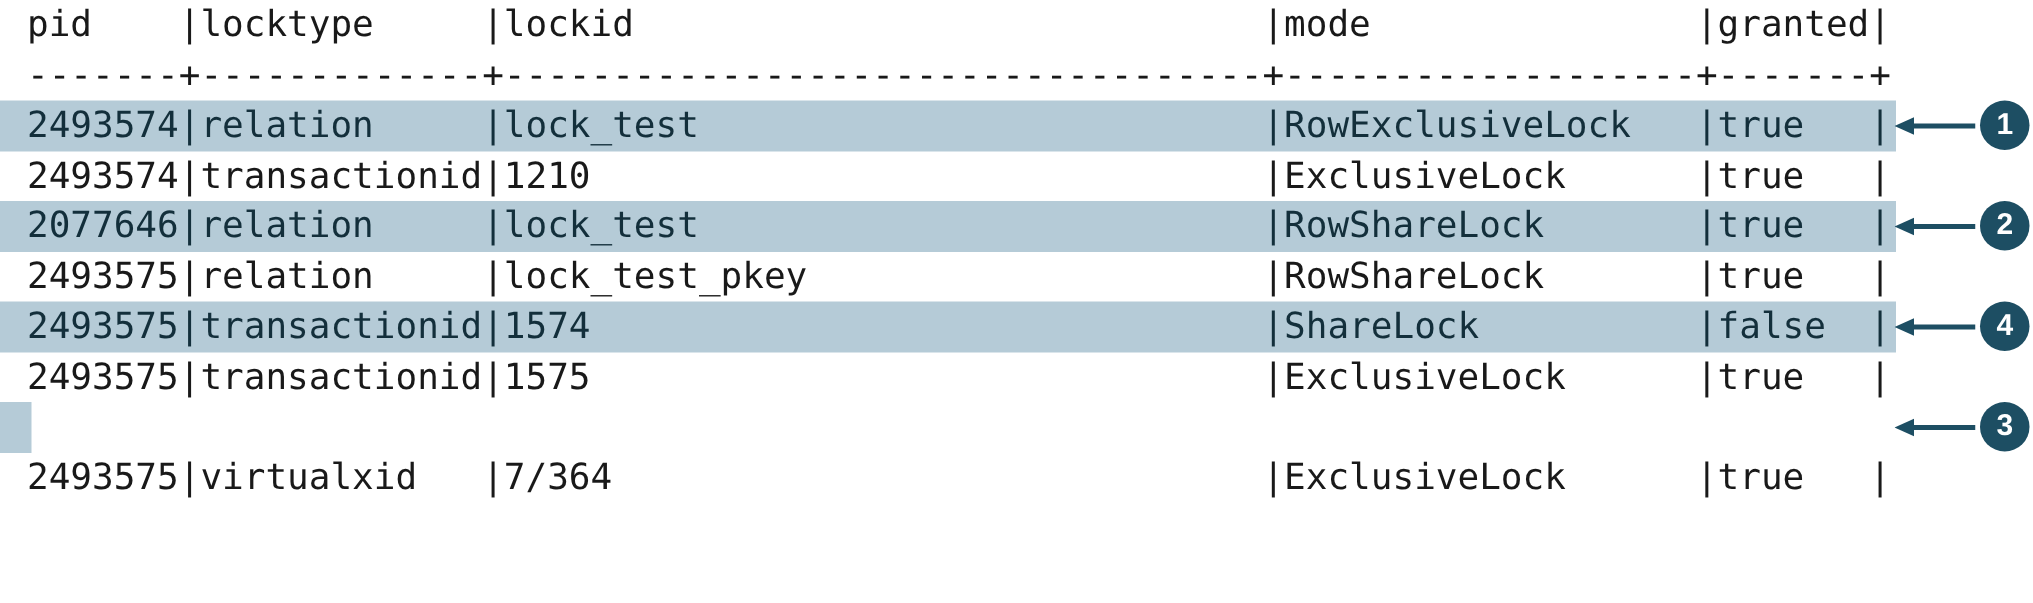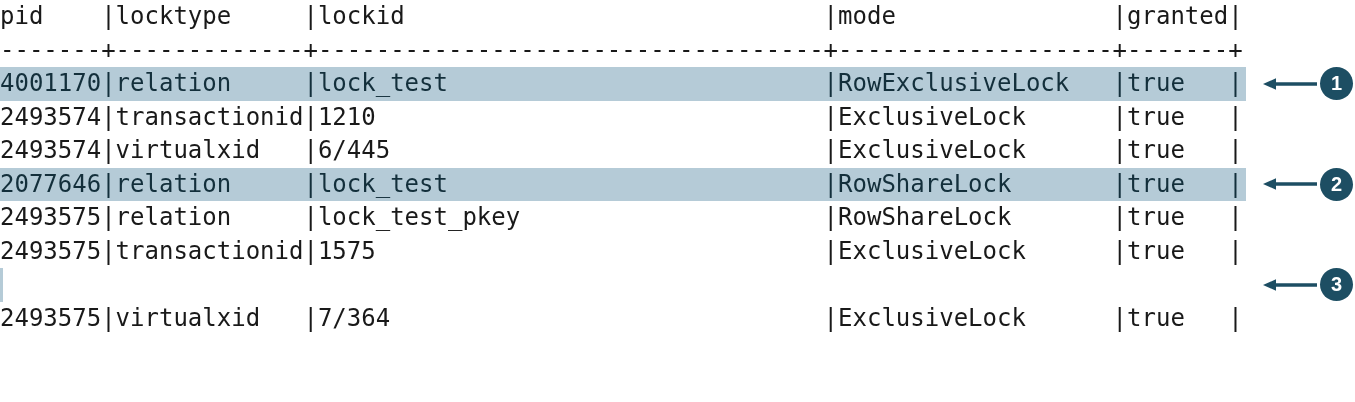--- a/index.html
+++ b/index.html
@@ -15,20 +15,21 @@
   .terminal {
     font-family: "DejaVu Sans Mono", "Liberation Mono", monospace;
     font-size: 24px;
     color: var(--text, #191919);
   }
   .line {
     position: relative;
     height: 33.5px;
     line-height: 33.5px;
     white-space: pre;
+    padding-left: 18px;
     padding-right: 3px;
     width: fit-content;
   }
   .line.hl {
     background: var(--hl-bg, #b5cbd7);
     color: var(--hl-text, #132f3b);
   }
   .annotation {
     position: absolute;
     left: 1263px;
@@ -56,31 +57,34 @@
     flex: 0 0 auto;
   }
 </style>
 </head>
 <body>
 
 <div class="terminal">
   <div id="rows">
       <div class="line"><span>pid    |locktype     |lockid                             |mode               |granted|</span></div>
       <div class="line"><span>-------+-------------+-----------------------------------+-------------------+-------+</span></div>
-      <div class="line hl"><span>4001170|relation     |lock_test                          |RowExclusiveLock   |true   |</span><span class="annotation"><svg class="arrow-icon" width="54" height="16" viewBox="0 0 54 16">
+      <div class="line hl"><span>2493574|relation     |lock_test                          |RowExclusiveLock   |true   |</span><span class="annotation"><svg class="arrow-icon" width="54" height="16" viewBox="0 0 54 16">
             <line x1="11" y1="8" x2="54" y2="8" stroke="currentColor" stroke-width="3.4"></line>
             <polygon points="0,8 13,2.2 13,13.8" fill="currentColor"></polygon>
           </svg><span class="badge">1</span></span></div>
       <div class="line"><span>2493574|transactionid|1210                               |ExclusiveLock      |true   |</span></div>
-      <div class="line"><span>2493574|virtualxid   |6/445                              |ExclusiveLock      |true   |</span></div>
       <div class="line hl"><span>2077646|relation     |lock_test                          |RowShareLock       |true   |</span><span class="annotation"><svg class="arrow-icon" width="54" height="16" viewBox="0 0 54 16">
             <line x1="11" y1="8" x2="54" y2="8" stroke="currentColor" stroke-width="3.4"></line>
             <polygon points="0,8 13,2.2 13,13.8" fill="currentColor"></polygon>
           </svg><span class="badge">2</span></span></div>
       <div class="line"><span>2493575|relation     |lock_test_pkey                     |RowShareLock       |true   |</span></div>
+      <div class="line hl"><span>2493575|transactionid|1574                               |ShareLock          |false  |</span><span class="annotation"><svg class="arrow-icon" width="54" height="16" viewBox="0 0 54 16">
+            <line x1="11" y1="8" x2="54" y2="8" stroke="currentColor" stroke-width="3.4"></line>
+            <polygon points="0,8 13,2.2 13,13.8" fill="currentColor"></polygon>
+          </svg><span class="badge">4</span></span></div>
       <div class="line"><span>2493575|transactionid|1575                               |ExclusiveLock      |true   |</span></div>
       <div class="line hl"><span class="annotation"><svg class="arrow-icon" width="54" height="16" viewBox="0 0 54 16">
             <line x1="11" y1="8" x2="54" y2="8" stroke="currentColor" stroke-width="3.4"></line>
             <polygon points="0,8 13,2.2 13,13.8" fill="currentColor"></polygon>
           </svg><span class="badge">3</span></span></div>
       <div class="line"><span>2493575|virtualxid   |7/364                              |ExclusiveLock      |true   |</span></div>
     </div>
 </div>
 
 </body></html>

